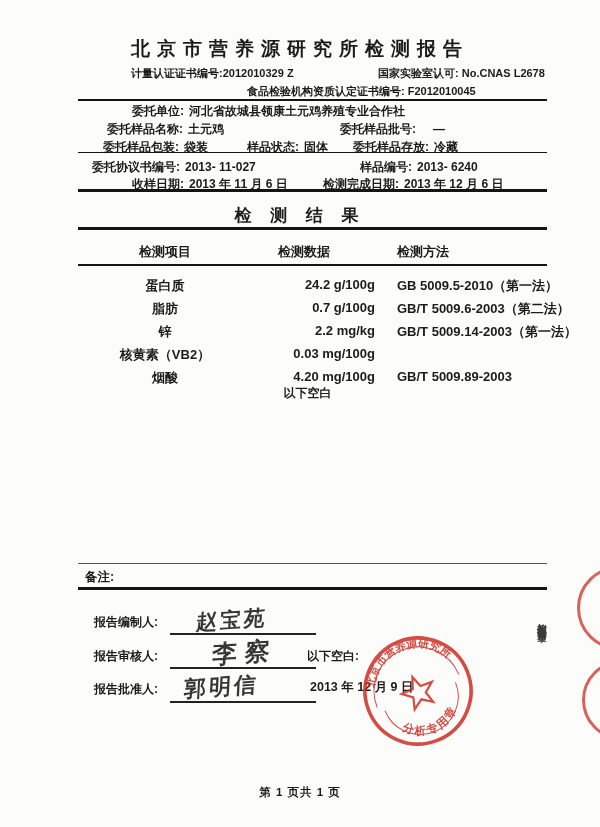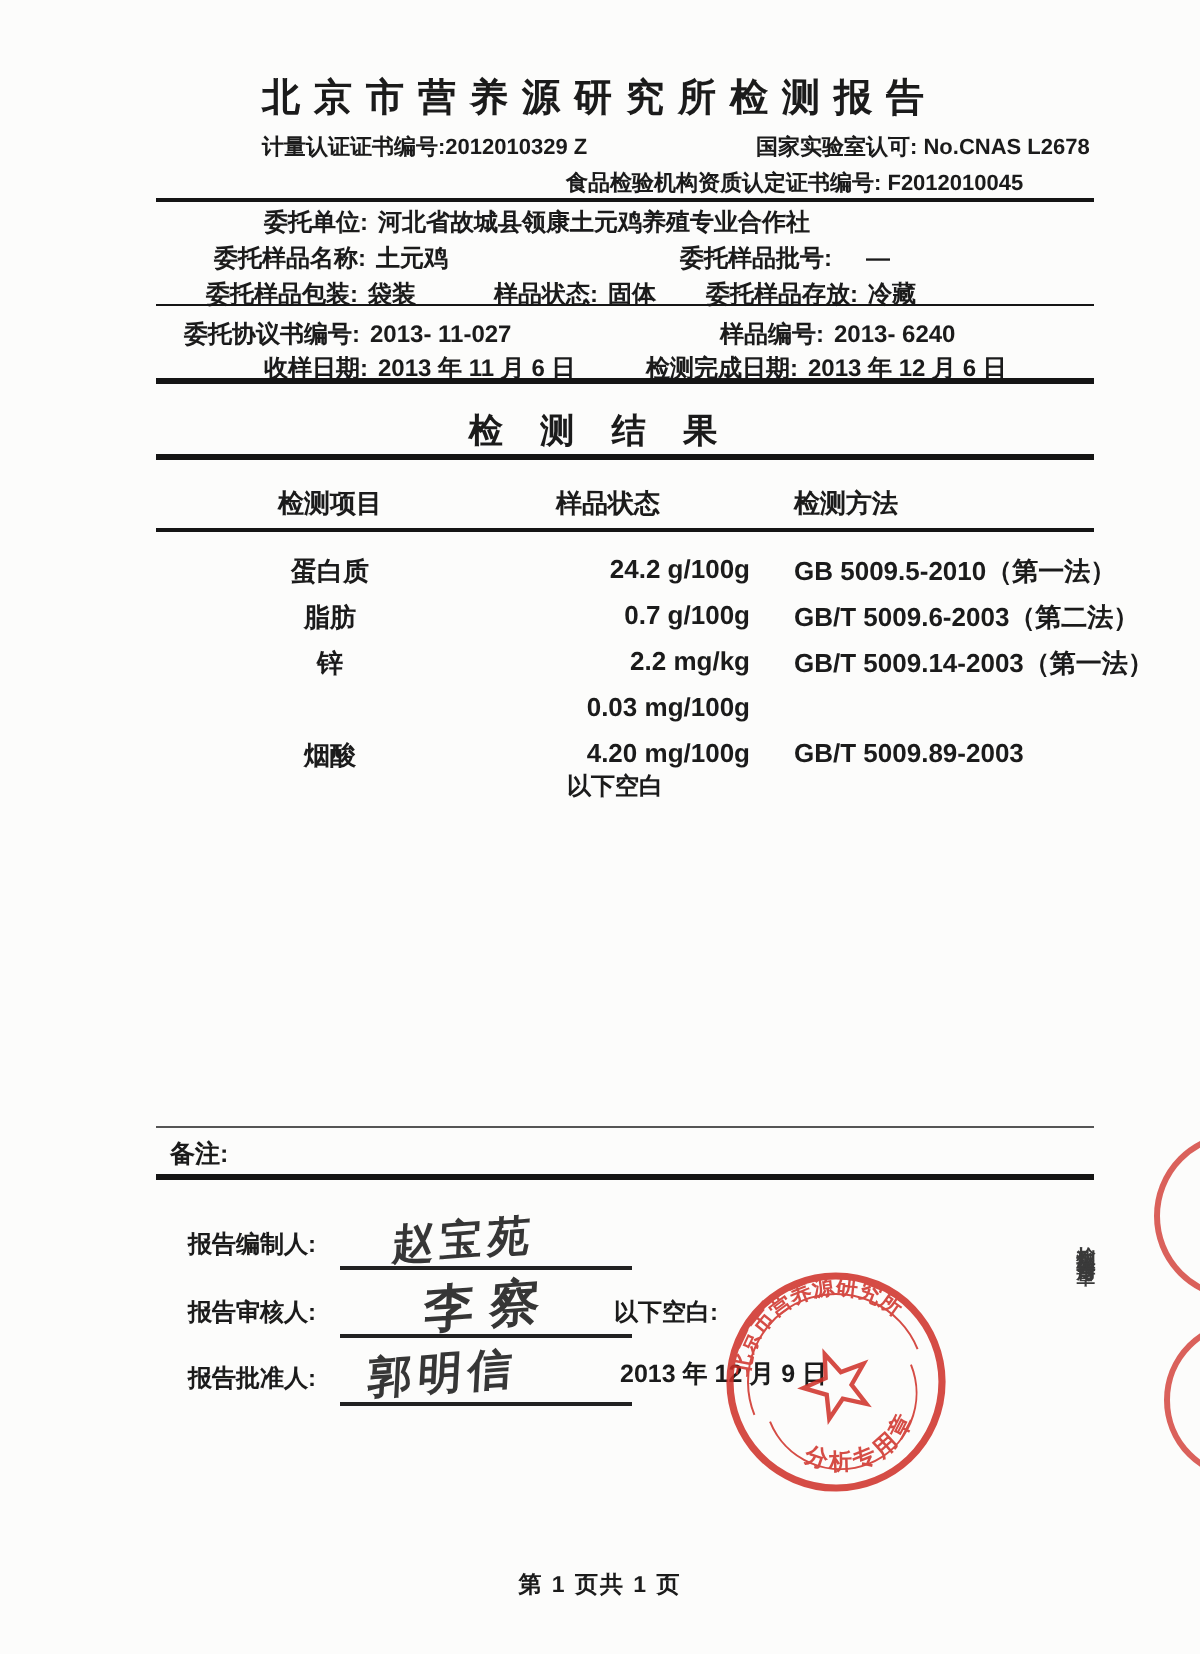--- a/index.html
+++ b/index.html
@@ -34,21 +34,21 @@
   .footer { top:785px; left:0; width:100%; text-align:center; font-size:11.5px; letter-spacing:1px; }
 </style>
 </head>
 <body>
 
 <div class="page">
 
   <div class="abs title">北京市营养源研究所检测报告</div>
   <div class="abs cert" style="top:66px; left:131px;">计量认证证书编号:2012010329 Z</div>
   <div class="abs cert" style="top:66px; left:378px;">国家实验室认可: No.CNAS L2678</div>
-  <div class="abs cert" style="top:84px; left:247px;margin-left:36px;">食品检验机构资质认定证书编号: F2012010045</div>
+  <div class="abs cert" style="top:84px; left:247px;">食品检验机构资质认定证书编号: F2012010045</div>
 
   <div class="rule" style="top:99px; height:2px;"></div>
 
   <div class="abs info" style="top:103px; left:132px;">
     <span class="label">委托单位:</span><span>河北省故城县领康土元鸡养殖专业合作社</span>
   </div>
 
   <div class="abs info" style="top:121px; left:107px;">
     <span class="label">委托样品名称:</span><span>土元鸡</span>
   </div>
@@ -82,21 +82,21 @@
     <span class="label">检测完成日期:</span><span>2013 年 12 月 6 日</span>
   </div>
 
   <div class="rule" style="top:189px; height:3px;"></div>
 
   <div class="abs sec-title">检 测 结 果</div>
   <div class="rule" style="top:227px; height:3px;"></div>
 
   <div class="trow" style="top:243px;">
     <span class="c1 th">检测项目</span>
-    <span class="th" style="position:absolute; left:278px;">样品状态</span>
+    <span class="th" style="position:absolute; left:278px;">检测数据</span>
     <span class="c3 th">检测方法</span>
   </div>
 
   <div class="rule" style="top:264px; height:1.5px;"></div>
 
   <div class="trow" style="top:277px;">
     <span class="c1 td">蛋白质</span>
     <span class="c2 td">24.2 g/100g</span>
     <span class="c3 td">GB 5009.5-2010（第一法）</span>
   </div>
@@ -104,20 +104,21 @@
     <span class="c1 td">脂肪</span>
     <span class="c2 td">0.7 g/100g</span>
     <span class="c3 td">GB/T 5009.6-2003（第二法）</span>
   </div>
   <div class="trow" style="top:323px;">
     <span class="c1 td">锌</span>
     <span class="c2 td">2.2 mg/kg</span>
     <span class="c3 td">GB/T 5009.14-2003（第一法）</span>
   </div>
   <div class="trow" style="top:346px;">
+    <span class="c1 td">核黄素（VB2）</span>
     <span class="c2 td">0.03 mg/100g</span>
   </div>
   <div class="trow" style="top:369px;">
     <span class="c1 td">烟酸</span>
     <span class="c2 td">4.20 mg/100g</span>
     <span class="c3 td">GB/T 5009.89-2003</span>
   </div>
 
   <div class="endnote">以下空白</div>
 

